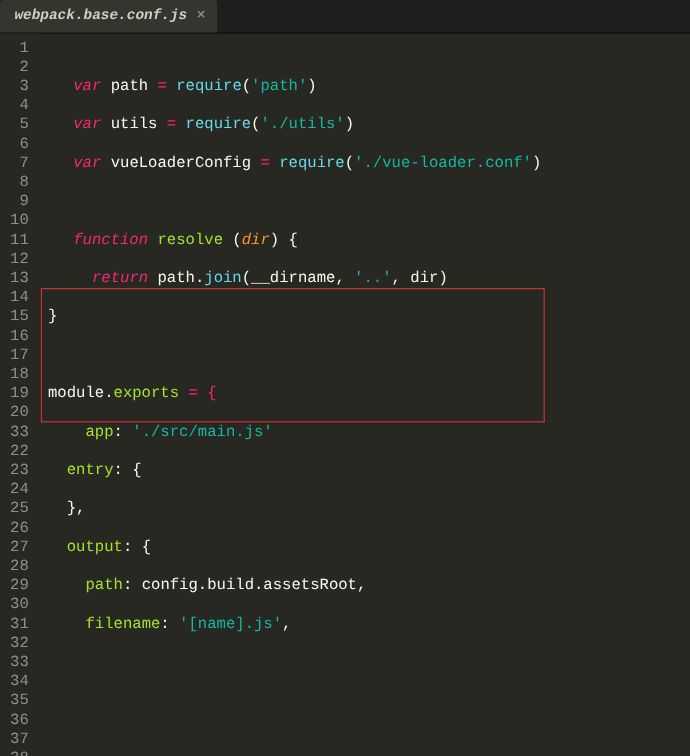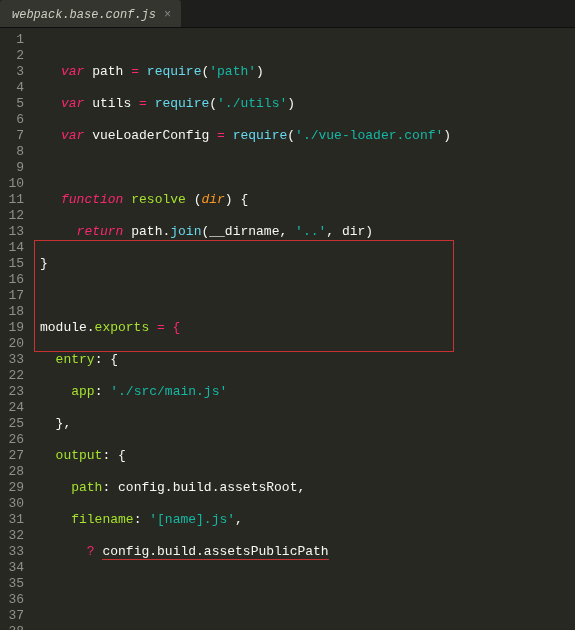--- a/index.html
+++ b/index.html
@@ -17,26 +17,26 @@
     height: 28px;
     display: flex;
     align-items: stretch;
     border-bottom: 1px solid #0e0e0e;
   }
   .tab {
     background: #34352f;
     color: #cfcfc2;
     padding: 6px 10px 4px 12px;
     display: flex;
-    align-items: center;
     gap: 8px;
     border-top-left-radius: 3px;
     border-top-right-radius: 3px;
     font-size: 12px;
     font-style: italic;
+    font-weight: bold;
   }
   .tab-close {
     color: #888;
     font-style: normal;
     cursor: pointer;
   }
   .editor {
     display: flex;
     position: relative;
     height: calc(100% - 28px);
@@ -132,27 +132,26 @@
     <div class="highlight-box" id="hbox" style="top: 212px; left: 0px; width: 420px; height: 112px;"></div>
 <div class="line"><span class="k">var</span> <span class="id">path</span><span class="kp"> = </span><span class="fn">require</span><span class="id">(</span><span class="st">'path'</span><span class="id">)</span></div>
 <div class="line"><span class="k">var</span> <span class="id">utils</span><span class="kp"> = </span><span class="fn">require</span><span class="id">(</span><span class="st">'./utils'</span><span class="id">)</span></div>
 <div class="line"><span class="k">var</span> <span class="id">vueLoaderConfig</span><span class="kp"> = </span><span class="fn">require</span><span class="id">(</span><span class="st">'./vue-loader.conf'</span><span class="id">)</span></div>
 <div class="line"></div>
 <div class="line"><span class="k">function</span> <span class="nm">resolve</span><span class="id"> (</span><span class="pa">dir</span><span class="id">) {</span></div>
 <div class="line">  <span class="k">return</span><span class="id"> path.</span><span class="fn">join</span><span class="id">(</span><span class="id">__dirname</span><span class="id">, </span><span class="st">'..'</span><span class="id">, </span><span class="id">dir</span><span class="id">)</span></div>
 <div class="line"><span class="id">}</span></div>
 <div class="line"></div>
 <div class="line"><span class="id">module.</span><span class="nm">exports</span><span class="kp"> = {</span></div>
+<div class="line">    <span class="nm">app</span><span class="id">: </span><span class="st">'./src/main.js'</span></div>
 <div class="line">  <span class="nm">entry</span><span class="id">: {</span></div>
-<div class="line">    <span class="nm">app</span><span class="id">: </span><span class="st">'./src/main.js'</span></div>
 <div class="line">  <span class="id">},</span></div>
 <div class="line">  <span class="nm">output</span><span class="id">: {</span></div>
 <div class="line">    <span class="nm">path</span><span class="id">: </span><span class="id">config.build.assetsRoot,</span></div>
 <div class="line">    <span class="nm">filename</span><span class="id">: </span><span class="st">'[name].js'</span><span class="id">,</span></div>
-<div class="line">      <span class="kp">? </span><span class="id underline">config.build.assetsPublicPath</span></div>
 
 
 
 
 
 
 
 
 
 

